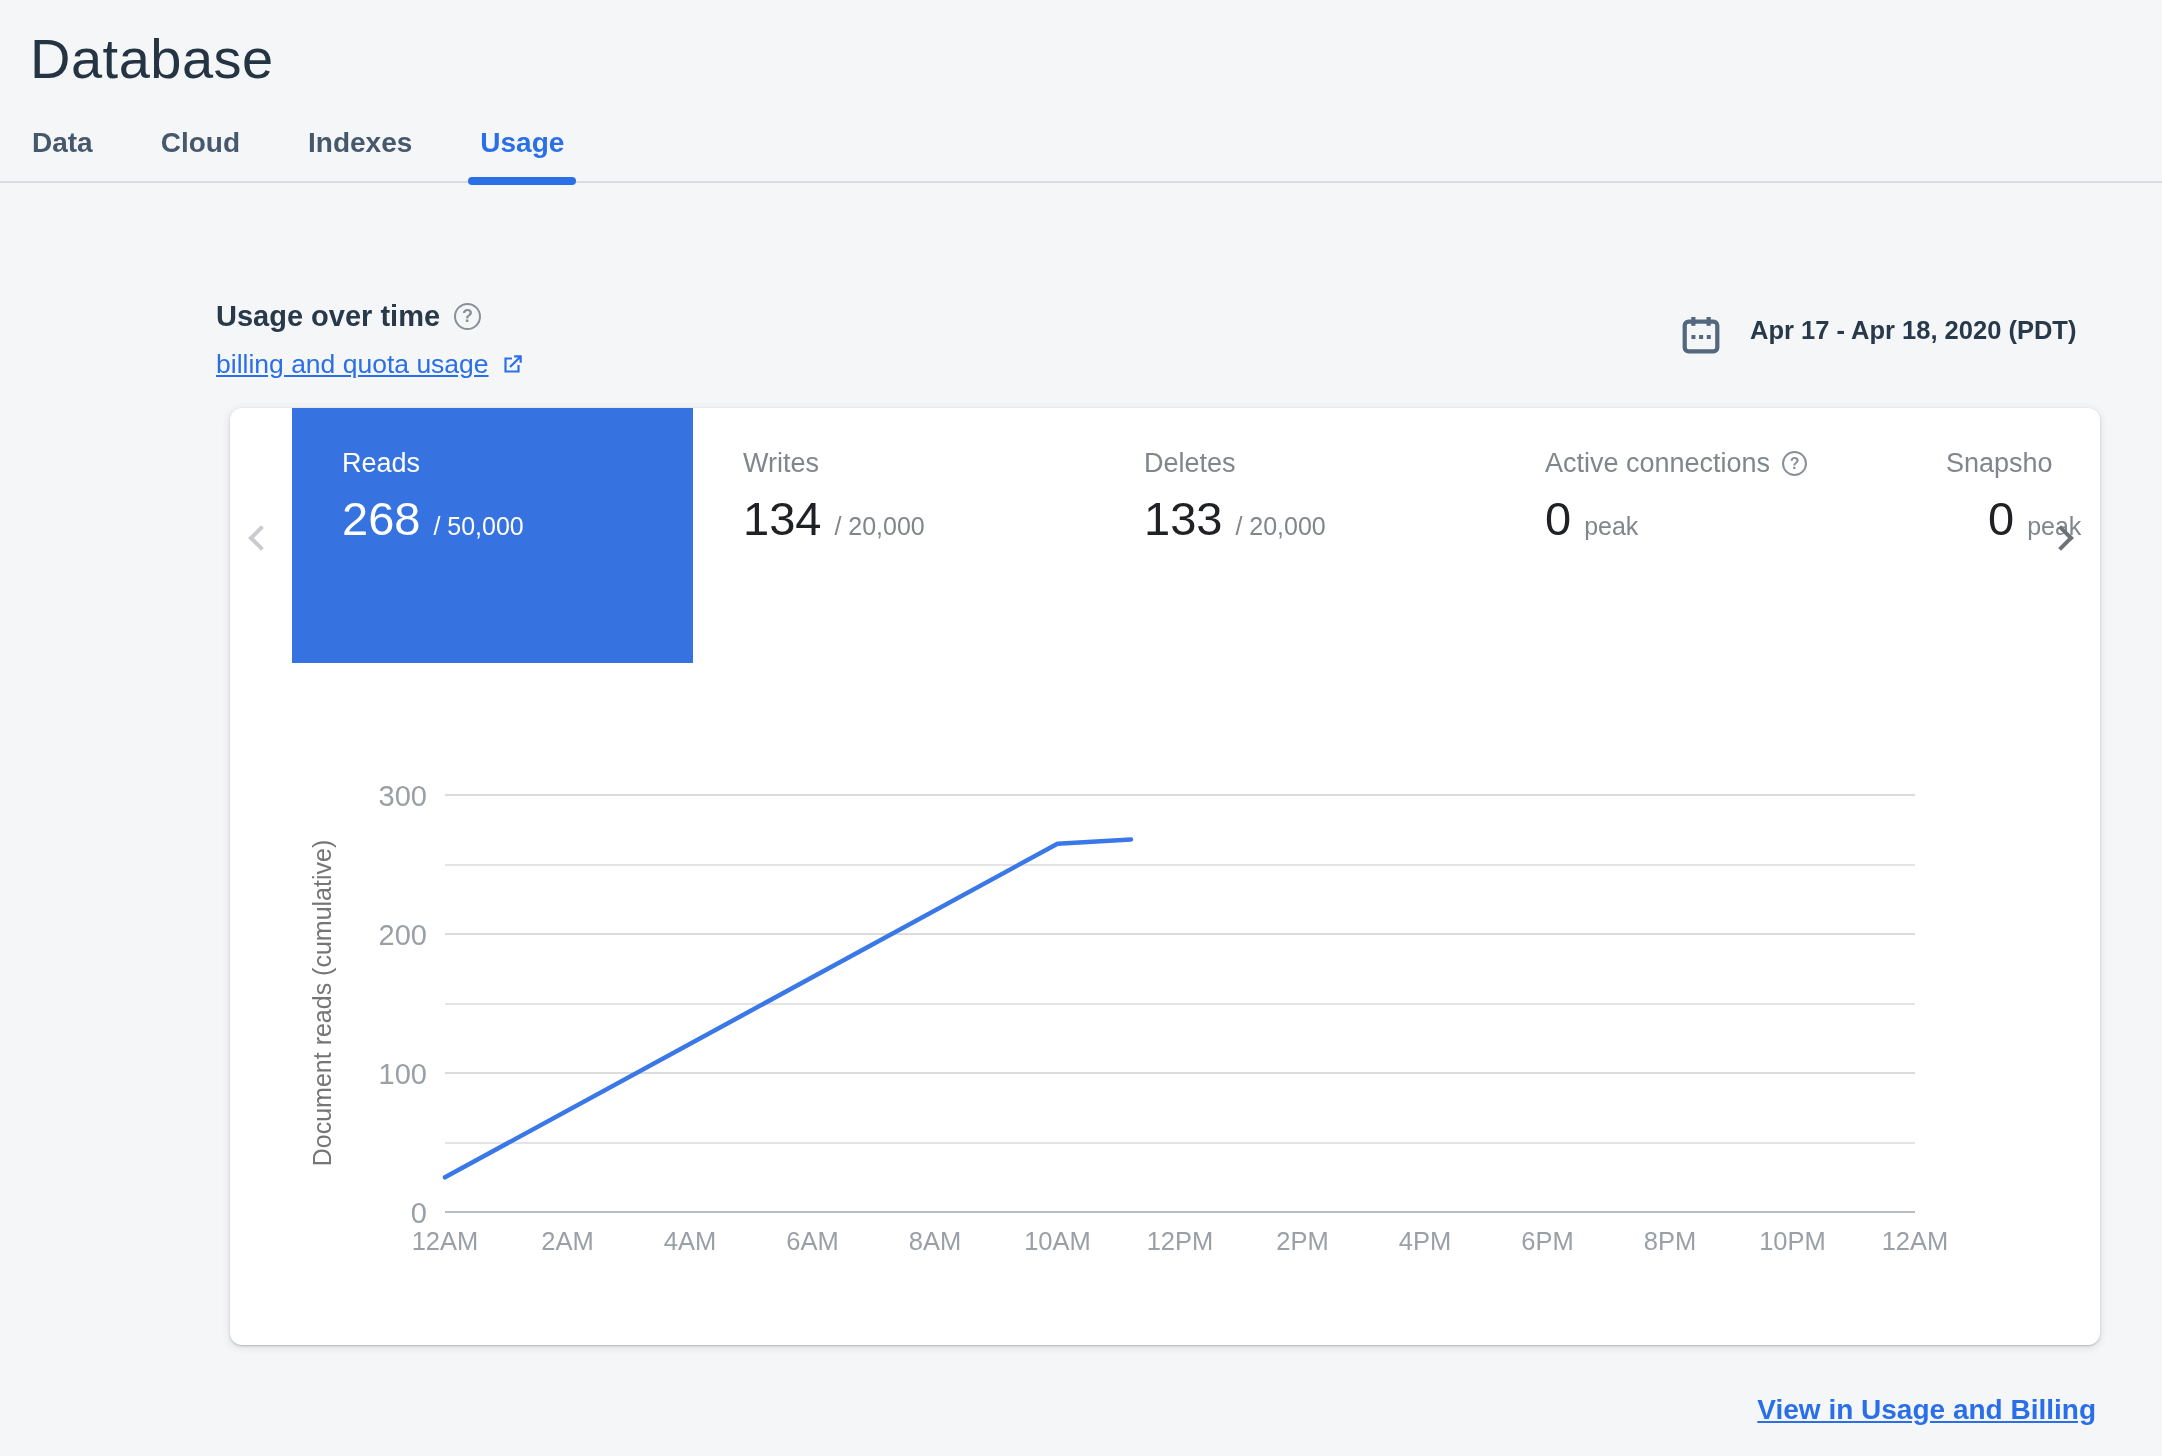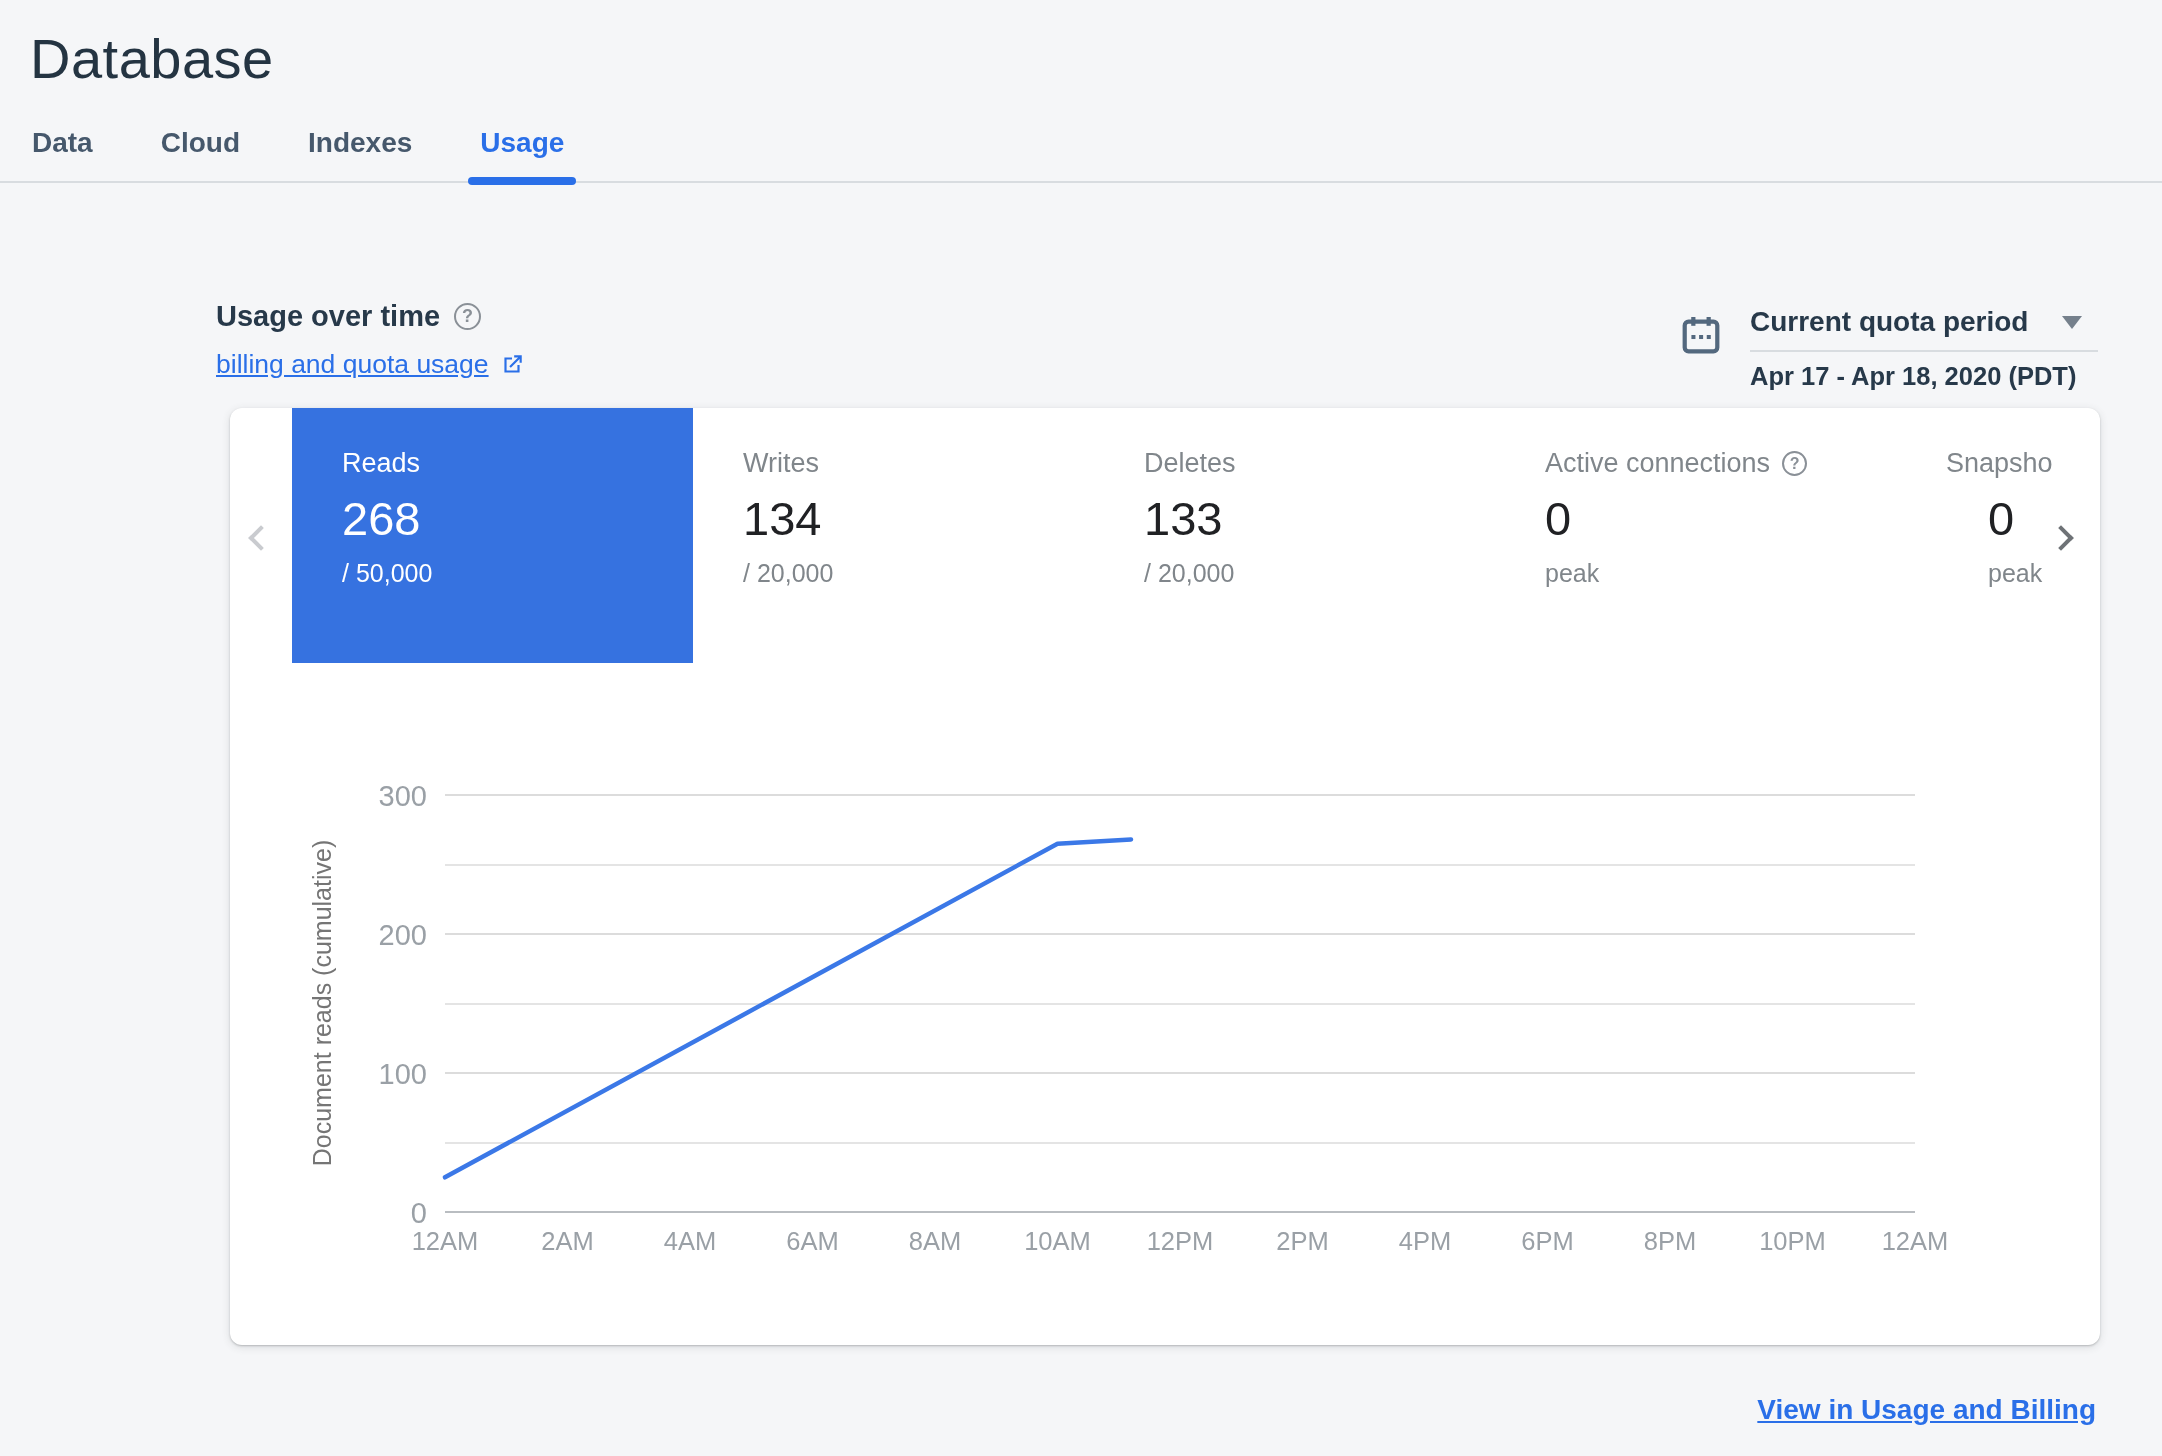--- a/index.html
+++ b/index.html
@@ -69,21 +69,21 @@
   .nav-chevron.left span { border-color:#c9cbcf; transform:rotate(45deg); margin-left:8px; }
   .nav-chevron.right { left:1822px; }
   .nav-chevron.right span { border-color:#6e7276; transform:rotate(-135deg); }
 
   .cards { position:absolute; left:62px; top:0; display:flex; width:2005px; }
   .card { width:401px; height:255px; padding:40px 0 0 50px; cursor:pointer; }
   .card.selected { background:#3672e0; }
   .card-label { display:flex; align-items:center; gap:12px; font-size:27px; color:#80868b; white-space:nowrap; }
   .card.selected .card-label { color:#ffffff; }
   .card-label .help-icon { width:25px; height:25px; font-size:16px; }
-  .card-value { display:flex; align-items:baseline; gap:13px; margin-top:12px;flex-direction:column; }
+  .card-value { display:flex; align-items:baseline; gap:13px; margin-top:12px; }
   .card-number { font-size:47px; color:#202124; }
   .card-suffix { font-size:25px; color:#80868b; }
   .card.selected .card-number, .card.selected .card-suffix { color:#ffffff; }
 
   
   .y-axis-title {
     position:absolute; left:92px; top:595px; white-space:nowrap;
     transform:translate(-50%,-50%) rotate(-90deg);
     font-size:25px; color:#757575;
   }
@@ -136,24 +136,20 @@
     <svg width="46" height="46" viewBox="0 0 24 24" fill="none" stroke="#53687e" stroke-width="2.2">
       <rect x="3.5" y="5" width="17" height="15.5" rx="2"></rect>
       <line x1="8" y1="2.6" x2="8" y2="7.2"></line>
       <line x1="16" y1="2.6" x2="16" y2="7.2"></line>
       <rect x="7" y="12" width="2.1" height="2.1" fill="#53687e" stroke="none"></rect>
       <rect x="11" y="12" width="2.1" height="2.1" fill="#53687e" stroke="none"></rect>
       <rect x="15" y="12" width="2.1" height="2.1" fill="#53687e" stroke="none"></rect>
     </svg>
   </span>
   <div class="quota-text">
-    <div class="quota-label-row">
-      <span class="quota-label">Current quota period</span>
-      <span class="caret-down quota-caret"></span>
-    </div>
     <div class="quota-range">Apr 17 - Apr 18, 2020 (PDT)</div>
   </div>
 </div>
 
 <div class="panel">
   <button class="nav-chevron left">
       <span></span>
     </button>
 
   <div class="cards">

